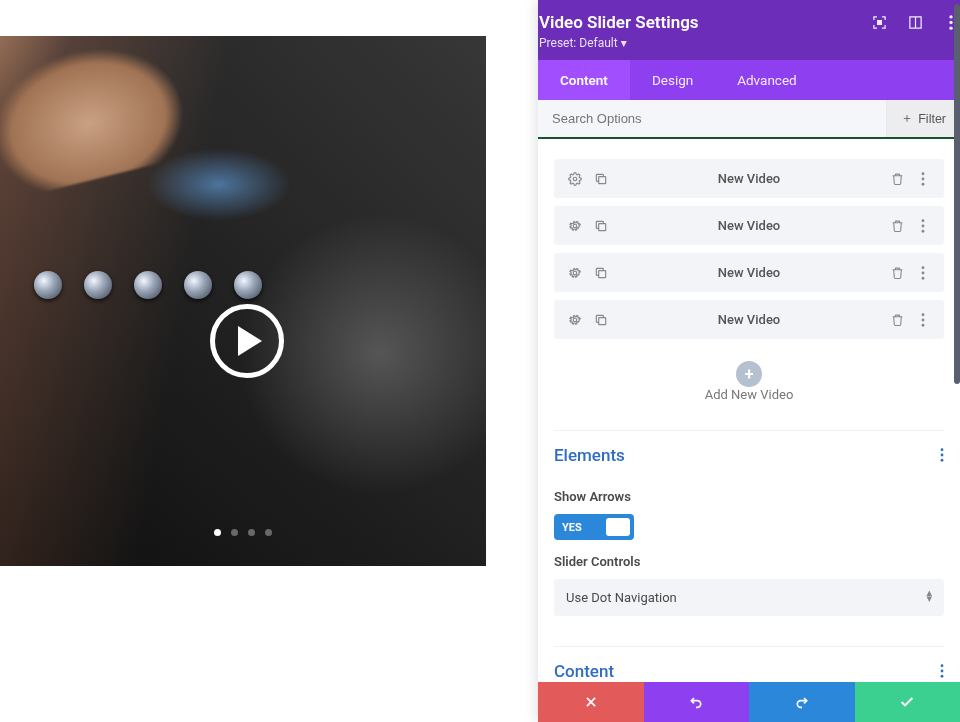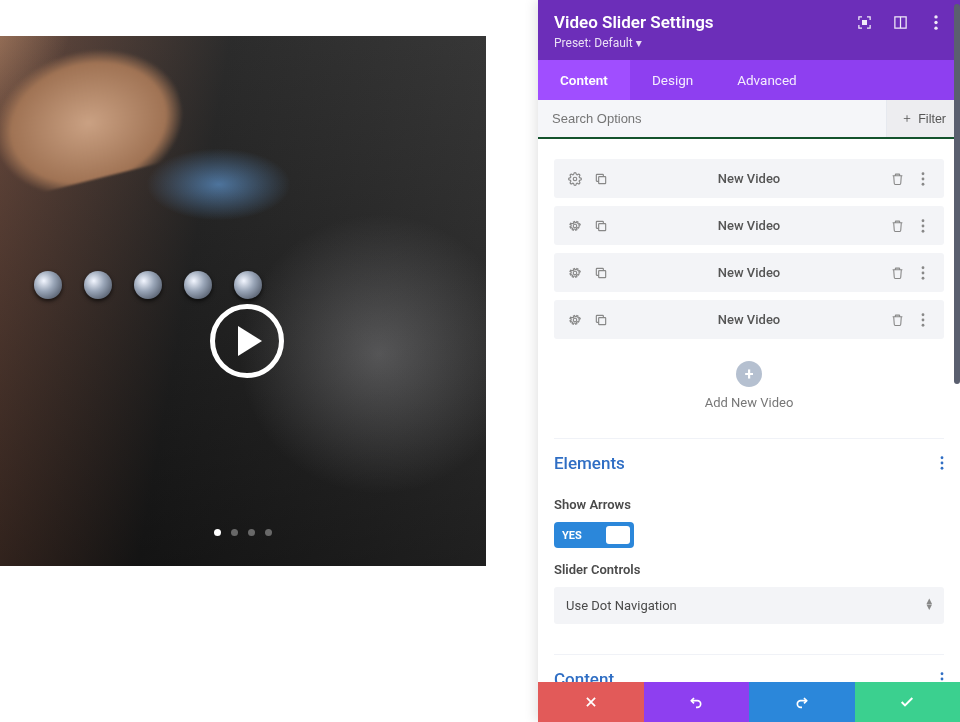--- a/index.html
+++ b/index.html
@@ -88,21 +88,21 @@
   .panel {
     width: 422px;
     display:flex;
     flex-direction:column;
     box-shadow:-2px 0 12px rgba(0,0,0,0.12);
     position:relative;
   }
   .panel-header{
     background:#6c2eb9;
     color:#fff;
-    padding:12px 16px 10px;
+    padding:12px 1px 10px;
   }
   .panel-header-row{
     display:flex;align-items:center;justify-content:space-between;
   }
   .panel-title{ font-size:17px;font-weight:600; }
   .hdr-icons{ display:flex;gap:20px;align-items:center; }
   .hdr-ic{ width:16px;height:16px;display:flex;align-items:center;justify-content:center;cursor:pointer;opacity:0.9; }
   .preset{
     font-size:12px;color:rgba(255,255,255,0.85);margin-top:4px;
   }
@@ -139,21 +139,21 @@
   }
   .vi-left{ display:flex;gap:12px;color:#888; }
   .vi-label{ flex:1;text-align:center;font-weight:500;color:#555; }
   .vi-right{ display:flex;gap:12px;color:#888; }
   .ic{ width:14px;height:14px;display:inline-flex;align-items:center;justify-content:center;cursor:pointer; }
   .add-wrap{ text-align:center;margin:22px 0 28px; }
   .add-btn{
     width:26px;height:26px;border-radius:50%;background:#b5c0d0;color:#fff;
     display:inline-flex;align-items:center;justify-content:center;font-size:16px;font-weight:700;cursor:pointer;
   }
-  .add-label{ color:#777;font-size:13px;margin-top:8px; }
+  .add-label{ color:#777;font-size:13px;}
   .section-hdr{
     display:flex;align-items:center;justify-content:space-between;
     color:#2f6ec4;font-size:17px;font-weight:500;
     padding:14px 0 10px;border-top:1px solid #f0f2f7;margin-top:6px;gap:36px;
   }
   .field-label{ font-size:13px;color:#4a4a4a;font-weight:600;padding:14px 0 10px; }
   .toggle{
     display:inline-flex;align-items:center;background:#2b87da;border-radius:4px;
     height:26px;padding:0 4px;gap:20px;cursor:pointer;
   }

